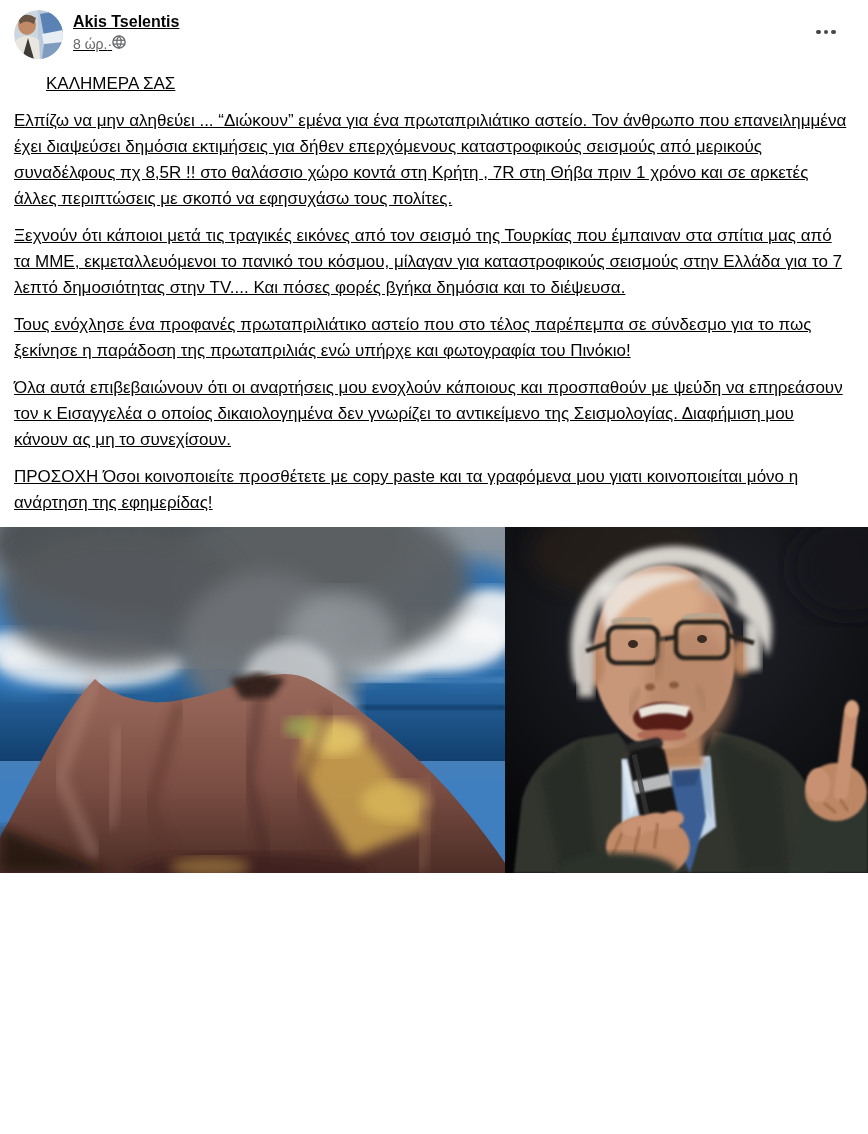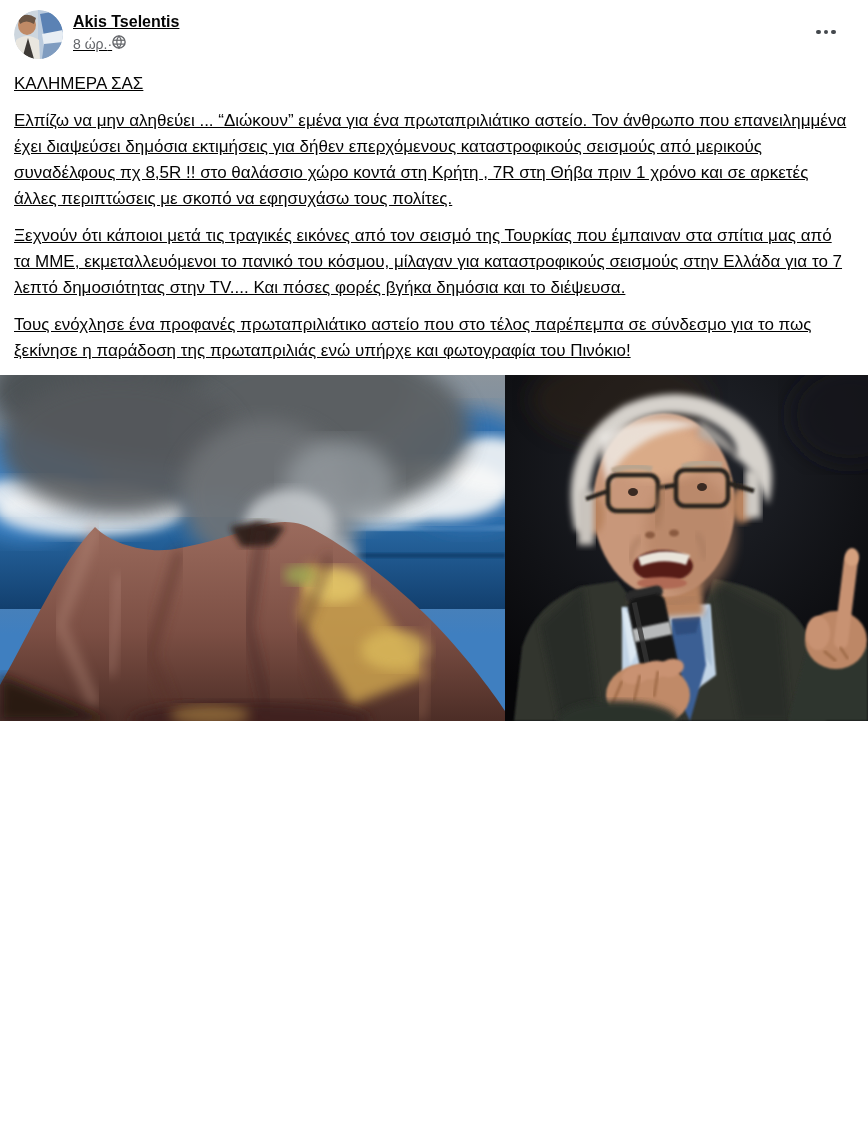--- a/index.html
+++ b/index.html
@@ -20,21 +20,21 @@
   .globe{display:inline-block;}
   .more-btn{
     position:absolute;right:26px;top:20px;width:32px;height:24px;
     display:flex;align-items:center;justify-content:center;gap:3px;cursor:pointer;border-radius:4px;
   }
   .more-btn i{width:4.5px;height:4.5px;border-radius:50%;background:#44484d;display:block;}
 
   
   .post-body{padding:8px 16px 0 14px;color:#050505;font-size:17px;line-height:26px;}
   .post-body p{margin:0 0 11px 0;}
-  .post-body .headline{margin-bottom:11px;}
+  .post-body .headline{margin-bottom:11px;margin-left:32px;}
 
   
   .post-image{width:868px;height:346px;margin-top:3px;position:relative;overflow:hidden;cursor:pointer;background:#000;}
   .post-image svg{display:block;}
 </style>
 </head>
 <body>
 
 <div class="post">
 
@@ -81,20 +81,22 @@
       </div>
   </div>
 
   <div class="post-body">
     <p class="headline">
       <span>ΚΑΛΗΜΕΡΑ ΣΑΣ</span><br>
     </p>
     <p>Ελπίζω να μην αληθεύει ... “Διώκουν” εμένα για ένα πρωταπριλιάτικο αστείο. Τον άνθρωπο που επανειλημμένα έχει διαψεύσει δημόσια εκτιμήσεις για δήθεν επερχόμενους καταστροφικούς σεισμούς από μερικούς συναδέλφους πχ 8,5R !!  στο θαλάσσιο χώρο κοντά στη Κρήτη , 7R στη Θήβα πριν 1 χρόνο και σε αρκετές άλλες περιπτώσεις με σκοπό να εφησυχάσω  τους πολίτες.</p>
     <p>Ξεχνούν ότι κάποιοι μετά τις τραγικές εικόνες από τον σεισμό της Τουρκίας που έμπαιναν στα σπίτια μας από τα ΜΜΕ, εκμεταλλευόμενοι το πανικό του κόσμου,  μίλαγαν για καταστροφικούς σεισμούς στην Ελλάδα για το 7 λεπτό δημοσιότητας στην TV.... Και πόσες φορές βγήκα δημόσια και το διέψευσα.</p>
     <p>Τους ενόχλησε ένα προφανές πρωταπριλιάτικο αστείο που στο τέλος παρέπεμπα σε σύνδεσμο για το πως ξεκίνησε η παράδοση της πρωταπριλιάς ενώ υπήρχε και φωτογραφία του Πινόκιο!</p>
+    <p>Όλα αυτά επιβεβαιώνουν ότι οι αναρτήσεις μου ενοχλούν κάποιους και προσπαθούν με ψεύδη να επηρεάσουν τον κ Εισαγγελέα ο οποίος δικαιολογημένα δεν γνωρίζει το αντικείμενο της Σεισμολογίας. Διαφήμιση μου κάνουν ας μη το συνεχίσουν.</p>
+    <p>ΠΡΟΣΟΧΗ Όσοι κοινοποιείτε προσθέτετε με copy paste και τα γραφόμενα μου γιατι κοινοποιείται μόνο η ανάρτηση της εφημερίδας!</p>
   </div>
 
   <div class="post-image">
     <svg width="868" height="346" viewBox="0 0 868 346">
       <defs>
         <linearGradient id="skyG" x1="0" y1="0" x2="0" y2="1">
           <stop offset="0" stop-color="#8b949c"></stop>
           <stop offset="0.45" stop-color="#5c82a8"></stop>
           <stop offset="0.75" stop-color="#3f7fc0"></stop>
         </linearGradient>

